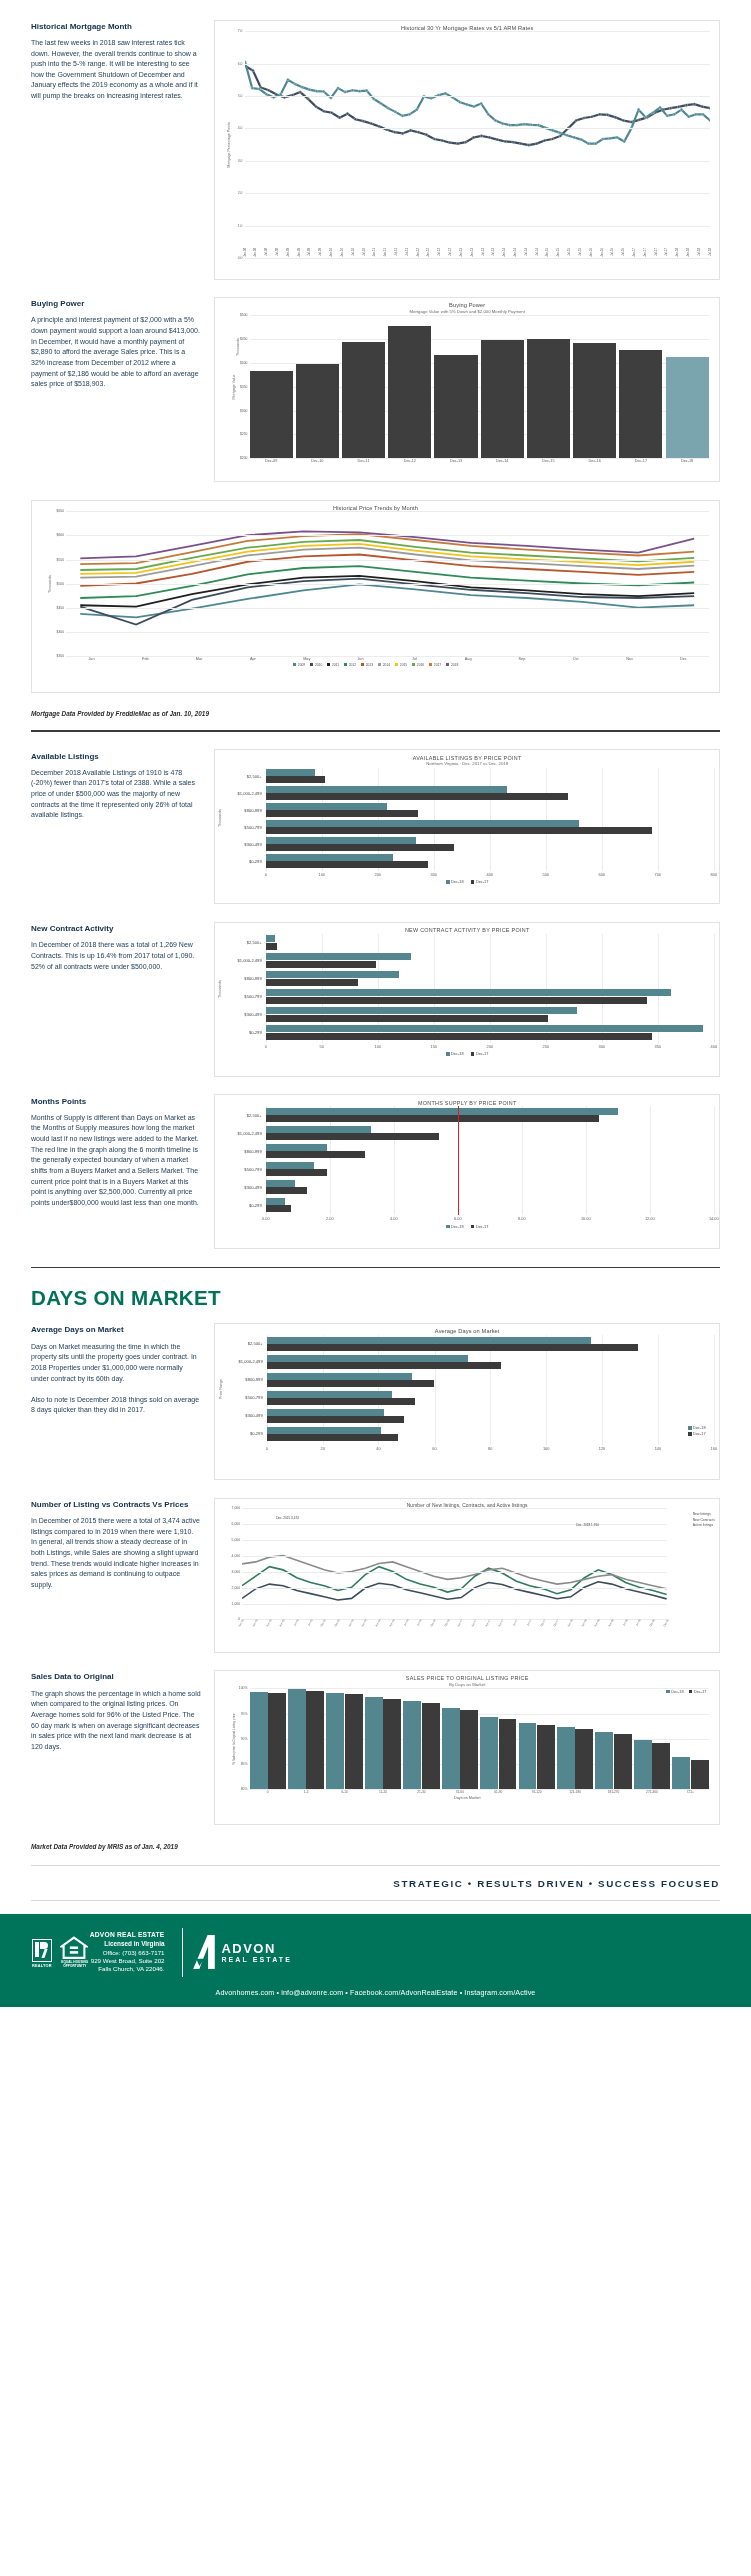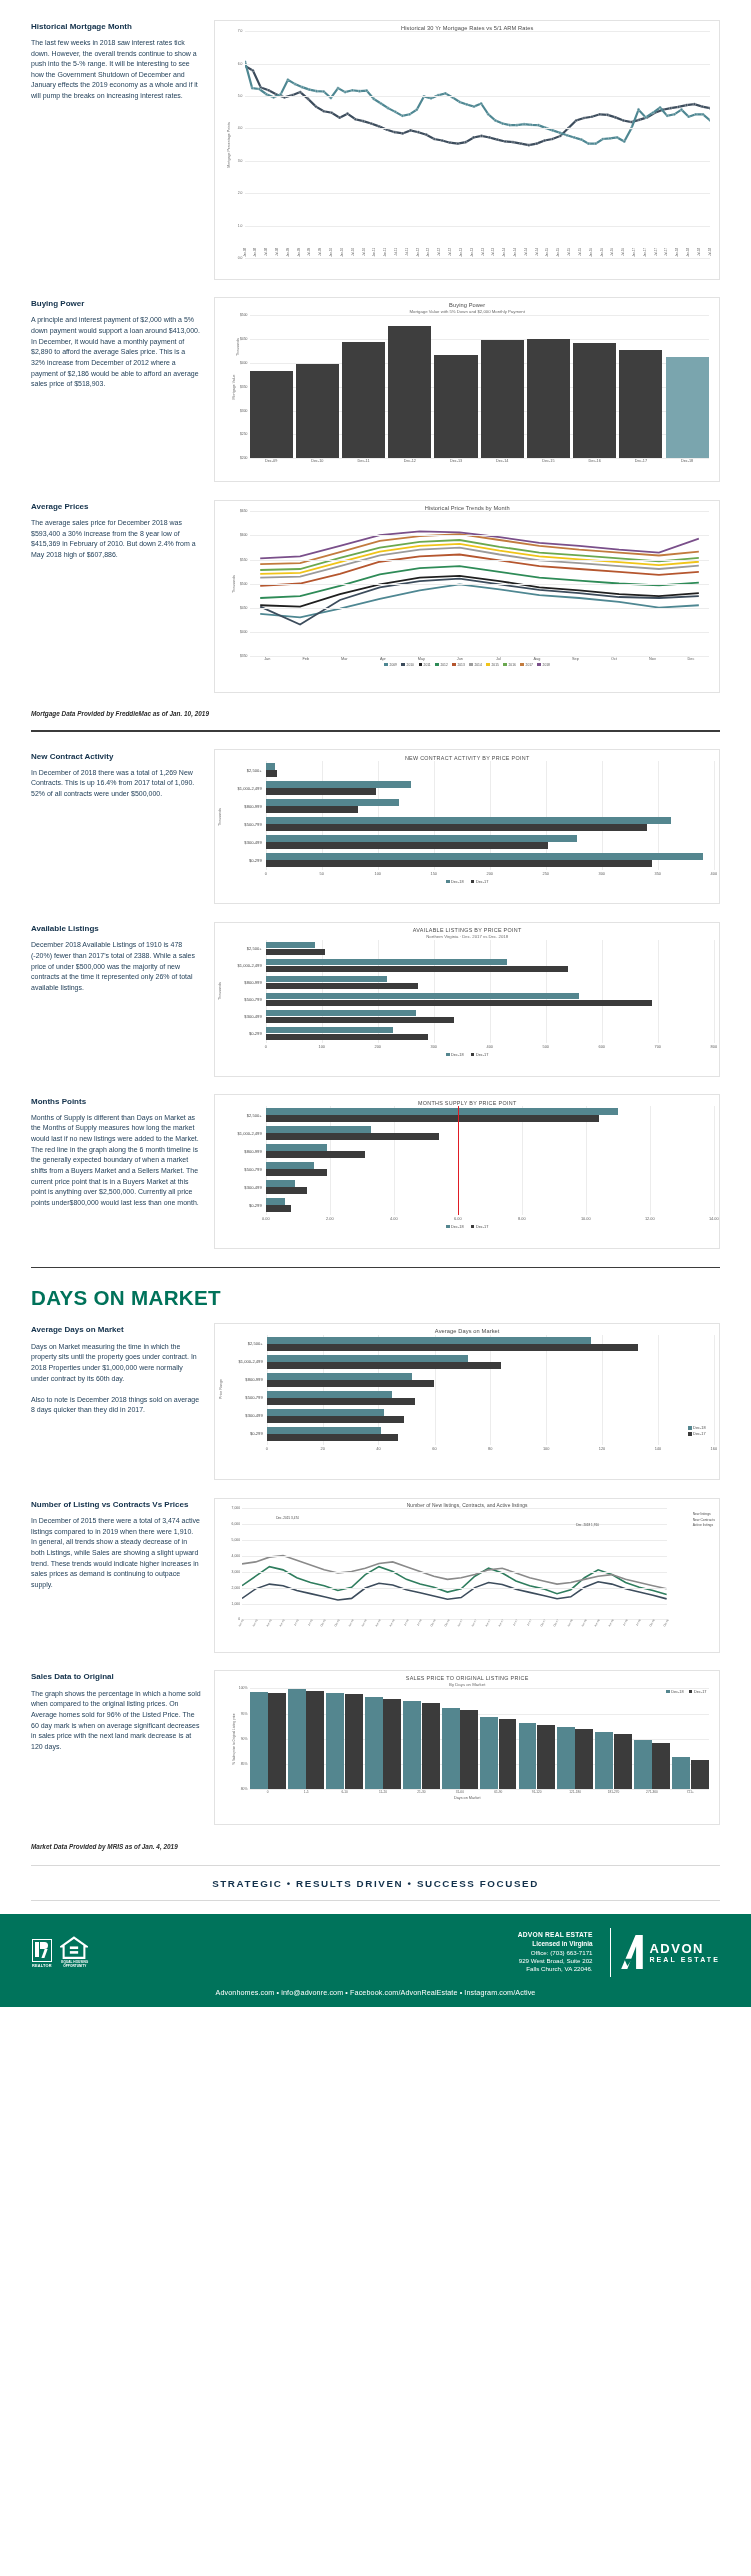--- a/index.html
+++ b/index.html
@@ -123,37 +123,37 @@
 
   
   svg { display: block; }
 
   
   .banner {
     margin: 15.5px 0 0 0;
     border-top: 1px solid #d8d8d8;
     border-bottom: 1px solid #d8d8d8;
     padding: 11.3px 0;
-    text-align: center;
+    text-align: right;
   }
   .banner-text {
     color: #12304a;
     font-size: 9.8px;
     font-weight: 700;
     letter-spacing: 1.6px;
   }
 
   
   .footer {
     background: #00735b;
     color: #fff;
     padding: 13.4px 31px 10.3px 31px;
     position: relative;
   }
-  .footer-top { display: flex; align-items: center; justify-content: space-between; }
+  .footer-top { display: flex; align-items: center; }
   .badges { display: flex; align-items: flex-end; gap: 7.2px; }
   .realtor-badge { width: 21.6px; text-align: center; }
   .realtor-mark {
     width: 20.6px; height: 23px; border: 1.5px solid #fff; position: relative; margin: 0 auto;
   }
   .realtor-mark:before {
     content: ""; position: absolute; left: 2.6px; top: 2.1px; width: 3.6px; height: 15.5px; background: #fff;
   }
   .realtor-mark:after {
     content: ""; position: absolute; left: 7.2px; top: 2.1px; width: 8.2px; height: 7.2px;
@@ -448,24 +448,20 @@
               <span>Dec-15</span>
               <span>Dec-16</span>
               <span>Dec-17</span>
               <span>Dec-18</span>
             </div>
         </div>
       </div>
     </div>
 
     <div class="block">
-      <div class="txtcol">
-        <div class="blk-title">Average Prices</div>
-        <div class="blk-body">The average sales price for December 2018 was $593,400 a 30% increase from the 8 year low of $415,369 in February of 2010. But down 2.4% from a May 2018 high of $607,886.</div>
-      </div>
       <div class="chartcol">
         <div class="chart" style="height:193px;">
           <div class="chart-title">Historical Price Trends by Month</div>
           <div class="plot" style="height:145px;margin-left:29px;margin-right:5.2px;position:relative;">
             <div class="ylab" style="left:-25px;">Thousands</div>
             <div id="c2-grid">
                 <div class="gridline" style="top: 100%;"></div>
                 <div class="ytick" style="top: 100%;">$350</div>
                 <div class="gridline" style="top: 83.3333%;"></div>
                 <div class="ytick" style="top: 83.3333%;">$400</div>
@@ -524,103 +520,20 @@
     </div>
 
     <div class="note">Mortgage Data Provided by FreddieMac as of Jan. 10, 2019</div>
     <div class="rule" style="margin-top:13.4px;"></div>
   </div>
 
   <div class="section">
 
     <div class="block">
       <div class="txtcol">
-        <div class="blk-title">New Contract Activity</div>
-        <div class="blk-body">In December of 2018 there was a total of 1,269 New Contracts. This is up 16.4% from 2017 total of 1,090. 52% of all contracts were under $500,000.</div>
-      </div>
-      <div class="chartcol">
-        <div class="chart" style="height:155px;">
-          <div class="chart-title caps">NEW CONTRACT ACTIVITY BY PRICE POINT</div>
-          <div style="position:relative;padding-left:6.2px;">
-            <div class="ylab" style="left:-9.3px;top:48%;">Thousands</div>
-            <div class="hbar-rows" id="c3-rows" style="position:relative;height:109px;">
-                <div class="vgridline" style="left: calc(0% + 39px);"></div>
-                <div class="vgridline" style="left: calc(12.5% + 34px);"></div>
-                <div class="vgridline" style="left: calc(25% + 29px);"></div>
-                <div class="vgridline" style="left: calc(37.5% + 24.5px);"></div>
-                <div class="vgridline" style="left: calc(50% + 19.6px);"></div>
-                <div class="vgridline" style="left: calc(62.5% + 14.7px);"></div>
-                <div class="vgridline" style="left: calc(75% + 9.8px);"></div>
-                <div class="vgridline" style="left: calc(87.5% + 4.9px);"></div>
-                <div class="vgridline" style="left: calc(100% + 0px);"></div>
-                <div class="hbar-row" style="height: 18px;">
-                  <div class="hbar-cat">$2,500+</div>
-                  <div class="hbar-bars">
-                    <div class="hbar hb-a" style="background: rgb(84, 134, 143); width: 2%; height: 7px;"></div>
-                    <div class="hbar hb-b" style="background: rgb(59, 59, 59); width: 2.5%; height: 7px;"></div>
-                  </div>
-                </div>
-                <div class="hbar-row" style="height: 18px;">
-                  <div class="hbar-cat">$1,000-2,499</div>
-                  <div class="hbar-bars">
-                    <div class="hbar hb-a" style="background: rgb(84, 134, 143); width: 32.5%; height: 7px;"></div>
-                    <div class="hbar hb-b" style="background: rgb(59, 59, 59); width: 24.5%; height: 7px;"></div>
-                  </div>
-                </div>
-                <div class="hbar-row" style="height: 18px;">
-                  <div class="hbar-cat">$800-999</div>
-                  <div class="hbar-bars">
-                    <div class="hbar hb-a" style="background: rgb(84, 134, 143); width: 29.75%; height: 7px;"></div>
-                    <div class="hbar hb-b" style="background: rgb(59, 59, 59); width: 20.5%; height: 7px;"></div>
-                  </div>
-                </div>
-                <div class="hbar-row" style="height: 18px;">
-                  <div class="hbar-cat">$500-799</div>
-                  <div class="hbar-bars">
-                    <div class="hbar hb-a" style="background: rgb(84, 134, 143); width: 90.5%; height: 7px;"></div>
-                    <div class="hbar hb-b" style="background: rgb(59, 59, 59); width: 85%; height: 7px;"></div>
-                  </div>
-                </div>
-                <div class="hbar-row" style="height: 18px;">
-                  <div class="hbar-cat">$300-499</div>
-                  <div class="hbar-bars">
-                    <div class="hbar hb-a" style="background: rgb(84, 134, 143); width: 69.5%; height: 7px;"></div>
-                    <div class="hbar hb-b" style="background: rgb(59, 59, 59); width: 63%; height: 7px;"></div>
-                  </div>
-                </div>
-                <div class="hbar-row" style="height: 18px;">
-                  <div class="hbar-cat">$0-299</div>
-                  <div class="hbar-bars">
-                    <div class="hbar hb-a" style="background: rgb(84, 134, 143); width: 97.5%; height: 7px;"></div>
-                    <div class="hbar hb-b" style="background: rgb(59, 59, 59); width: 86.25%; height: 7px;"></div>
-                  </div>
-                </div>
-              </div>
-            <div class="xaxis-h" id="c3-xaxis">
-                <span style="left: 0%;">0</span>
-                <span style="left: 12.5%;">50</span>
-                <span style="left: 25%;">100</span>
-                <span style="left: 37.5%;">150</span>
-                <span style="left: 50%;">200</span>
-                <span style="left: 62.5%;">250</span>
-                <span style="left: 75%;">300</span>
-                <span style="left: 87.5%;">350</span>
-                <span style="left: 100%;">400</span>
-              </div>
-          </div>
-          <div class="legend" id="c3-legend">
-              <div><span class="sw" style="background:#54868f"></span><span>Dec-18</span></div>
-              <div><span class="sw" style="background:#3b3b3b"></span><span>Dec-17</span></div>
-            </div>
-        </div>
-      </div>
-    </div>
-
-    <div class="block">
-      <div class="txtcol">
         <div class="blk-title">Available Listings</div>
         <div class="blk-body">December 2018 Available Listings of 1910 is 478 (-20%) fewer than 2017's total of 2388. While a sales price of under $500,000 was the majority of new contracts at the time it represented only 26% of total available listings.</div>
       </div>
       <div class="chartcol">
         <div class="chart" style="height:155px;">
           <div class="chart-title caps">AVAILABLE LISTINGS BY PRICE POINT</div>
           <div class="chart-sub">Northern Virginia · Dec. 2017 vs Dec. 2018</div>
           <div style="position:relative;padding-left:6.2px;">
             <div class="ylab" style="left:-9.3px;top:46%;">Thousands</div>
             <div class="hbar-rows" id="c4-rows" style="position:relative;height:103px;">
@@ -682,20 +595,103 @@
                 <span style="left: 25%;">200</span>
                 <span style="left: 37.5%;">300</span>
                 <span style="left: 50%;">400</span>
                 <span style="left: 62.5%;">500</span>
                 <span style="left: 75%;">600</span>
                 <span style="left: 87.5%;">700</span>
                 <span style="left: 100%;">800</span>
               </div>
           </div>
           <div class="legend" id="c4-legend">
+              <div><span class="sw" style="background:#54868f"></span><span>Dec-18</span></div>
+              <div><span class="sw" style="background:#3b3b3b"></span><span>Dec-17</span></div>
+            </div>
+        </div>
+      </div>
+    </div>
+
+    <div class="block">
+      <div class="txtcol">
+        <div class="blk-title">New Contract Activity</div>
+        <div class="blk-body">In December of 2018 there was a total of 1,269 New Contracts. This is up 16.4% from 2017 total of 1,090. 52% of all contracts were under $500,000.</div>
+      </div>
+      <div class="chartcol">
+        <div class="chart" style="height:155px;">
+          <div class="chart-title caps">NEW CONTRACT ACTIVITY BY PRICE POINT</div>
+          <div style="position:relative;padding-left:6.2px;">
+            <div class="ylab" style="left:-9.3px;top:48%;">Thousands</div>
+            <div class="hbar-rows" id="c3-rows" style="position:relative;height:109px;">
+                <div class="vgridline" style="left: calc(0% + 39px);"></div>
+                <div class="vgridline" style="left: calc(12.5% + 34px);"></div>
+                <div class="vgridline" style="left: calc(25% + 29px);"></div>
+                <div class="vgridline" style="left: calc(37.5% + 24.5px);"></div>
+                <div class="vgridline" style="left: calc(50% + 19.6px);"></div>
+                <div class="vgridline" style="left: calc(62.5% + 14.7px);"></div>
+                <div class="vgridline" style="left: calc(75% + 9.8px);"></div>
+                <div class="vgridline" style="left: calc(87.5% + 4.9px);"></div>
+                <div class="vgridline" style="left: calc(100% + 0px);"></div>
+                <div class="hbar-row" style="height: 18px;">
+                  <div class="hbar-cat">$2,500+</div>
+                  <div class="hbar-bars">
+                    <div class="hbar hb-a" style="background: rgb(84, 134, 143); width: 2%; height: 7px;"></div>
+                    <div class="hbar hb-b" style="background: rgb(59, 59, 59); width: 2.5%; height: 7px;"></div>
+                  </div>
+                </div>
+                <div class="hbar-row" style="height: 18px;">
+                  <div class="hbar-cat">$1,000-2,499</div>
+                  <div class="hbar-bars">
+                    <div class="hbar hb-a" style="background: rgb(84, 134, 143); width: 32.5%; height: 7px;"></div>
+                    <div class="hbar hb-b" style="background: rgb(59, 59, 59); width: 24.5%; height: 7px;"></div>
+                  </div>
+                </div>
+                <div class="hbar-row" style="height: 18px;">
+                  <div class="hbar-cat">$800-999</div>
+                  <div class="hbar-bars">
+                    <div class="hbar hb-a" style="background: rgb(84, 134, 143); width: 29.75%; height: 7px;"></div>
+                    <div class="hbar hb-b" style="background: rgb(59, 59, 59); width: 20.5%; height: 7px;"></div>
+                  </div>
+                </div>
+                <div class="hbar-row" style="height: 18px;">
+                  <div class="hbar-cat">$500-799</div>
+                  <div class="hbar-bars">
+                    <div class="hbar hb-a" style="background: rgb(84, 134, 143); width: 90.5%; height: 7px;"></div>
+                    <div class="hbar hb-b" style="background: rgb(59, 59, 59); width: 85%; height: 7px;"></div>
+                  </div>
+                </div>
+                <div class="hbar-row" style="height: 18px;">
+                  <div class="hbar-cat">$300-499</div>
+                  <div class="hbar-bars">
+                    <div class="hbar hb-a" style="background: rgb(84, 134, 143); width: 69.5%; height: 7px;"></div>
+                    <div class="hbar hb-b" style="background: rgb(59, 59, 59); width: 63%; height: 7px;"></div>
+                  </div>
+                </div>
+                <div class="hbar-row" style="height: 18px;">
+                  <div class="hbar-cat">$0-299</div>
+                  <div class="hbar-bars">
+                    <div class="hbar hb-a" style="background: rgb(84, 134, 143); width: 97.5%; height: 7px;"></div>
+                    <div class="hbar hb-b" style="background: rgb(59, 59, 59); width: 86.25%; height: 7px;"></div>
+                  </div>
+                </div>
+              </div>
+            <div class="xaxis-h" id="c3-xaxis">
+                <span style="left: 0%;">0</span>
+                <span style="left: 12.5%;">50</span>
+                <span style="left: 25%;">100</span>
+                <span style="left: 37.5%;">150</span>
+                <span style="left: 50%;">200</span>
+                <span style="left: 62.5%;">250</span>
+                <span style="left: 75%;">300</span>
+                <span style="left: 87.5%;">350</span>
+                <span style="left: 100%;">400</span>
+              </div>
+          </div>
+          <div class="legend" id="c3-legend">
               <div><span class="sw" style="background:#54868f"></span><span>Dec-18</span></div>
               <div><span class="sw" style="background:#3b3b3b"></span><span>Dec-17</span></div>
             </div>
         </div>
       </div>
     </div>
 
     <div class="block">
       <div class="txtcol">
         <div class="blk-title">Months Points</div>

